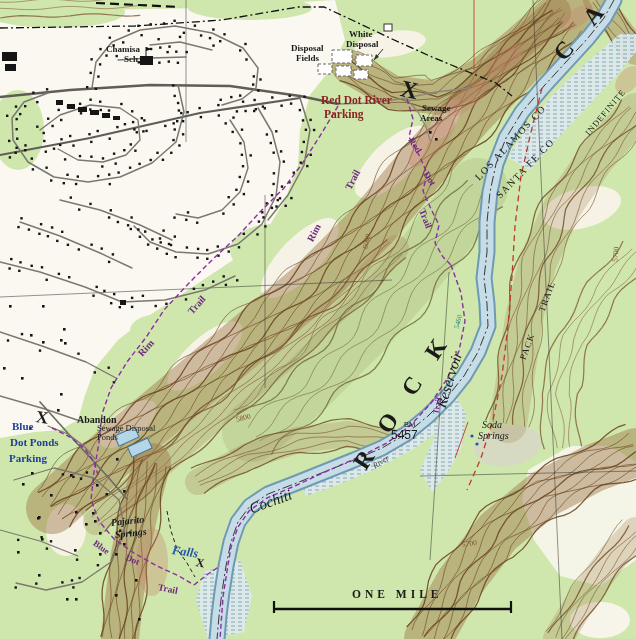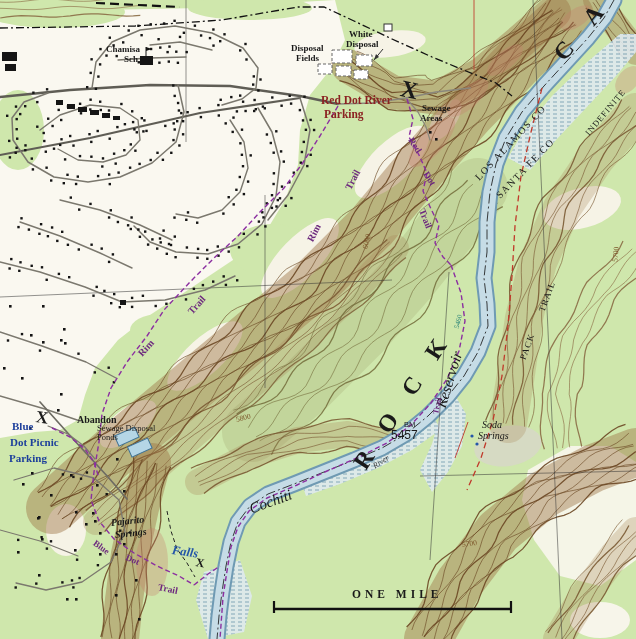--- a/index.html
+++ b/index.html
@@ -632,21 +632,21 @@
 <div class="lbl i" style="left:250px;top:502px;font-size:15px;transform:rotate(-20deg)">Cochiti</div>
 <div class="lbl i" style="left:374px;top:463px;font-size:8px;color:#333;transform:rotate(-33deg)">River</div>
 <div class="lbl b purple" style="left:436px;top:410px;font-size:8px;transform:rotate(-78deg)">Trail</div>
 <div class="lbl" style="left:523px;top:355px;font-size:9px;letter-spacing:1px;transform:rotate(-70deg)">PACK</div>
 <div class="lbl" style="left:542px;top:307px;font-size:9px;letter-spacing:1px;transform:rotate(-70deg)">TRAIL</div>
 <div class="lbl sans" style="left:404px;top:421px;font-size:7.5px">BM</div>
 <div class="lbl sans" style="left:391px;top:429px;font-size:12px">5457</div>
 <div class="lbl i" style="left:482px;top:420px;font-size:10px">Soda</div>
 <div class="lbl i" style="left:478px;top:431px;font-size:10px">Springs</div>
 <div class="lbl b blue" style="left:12px;top:421px;font-size:11px">Blue</div>
-<div class="lbl b blue" style="left:10px;top:437px;font-size:11px">Dot Picnic</div>
+<div class="lbl b blue" style="left:10px;top:437px;font-size:11px">Dot Ponds</div>
 <div class="lbl b blue" style="left:9px;top:453px;font-size:11px">Parking</div>
 <div class="lbl b" style="left:36px;top:408px;font-size:17px;transform:rotate(8deg)">X</div>
 <div class="lbl b" style="left:77px;top:415px;font-size:10px">Abandon</div>
 <div class="lbl" style="left:97px;top:424px;font-size:8.5px">Sewage Disposal</div>
 <div class="lbl" style="left:97px;top:433px;font-size:8.5px">Ponds</div>
 <div class="lbl i b" style="left:111px;top:518px;font-size:10px;transform:rotate(-6deg)">Pajarito</div>
 <div class="lbl i b" style="left:115px;top:530px;font-size:10px;transform:rotate(-6deg)">Springs</div>
 <div class="lbl b purple" style="left:94px;top:538px;font-size:9px;transform:rotate(36deg)">Blue</div>
 <div class="lbl b purple" style="left:126px;top:553px;font-size:9px;transform:rotate(22deg)">Dot</div>
 <div class="lbl b i wblue" style="left:172px;top:544px;font-size:12.5px;transform:rotate(8deg)">Falls</div>

